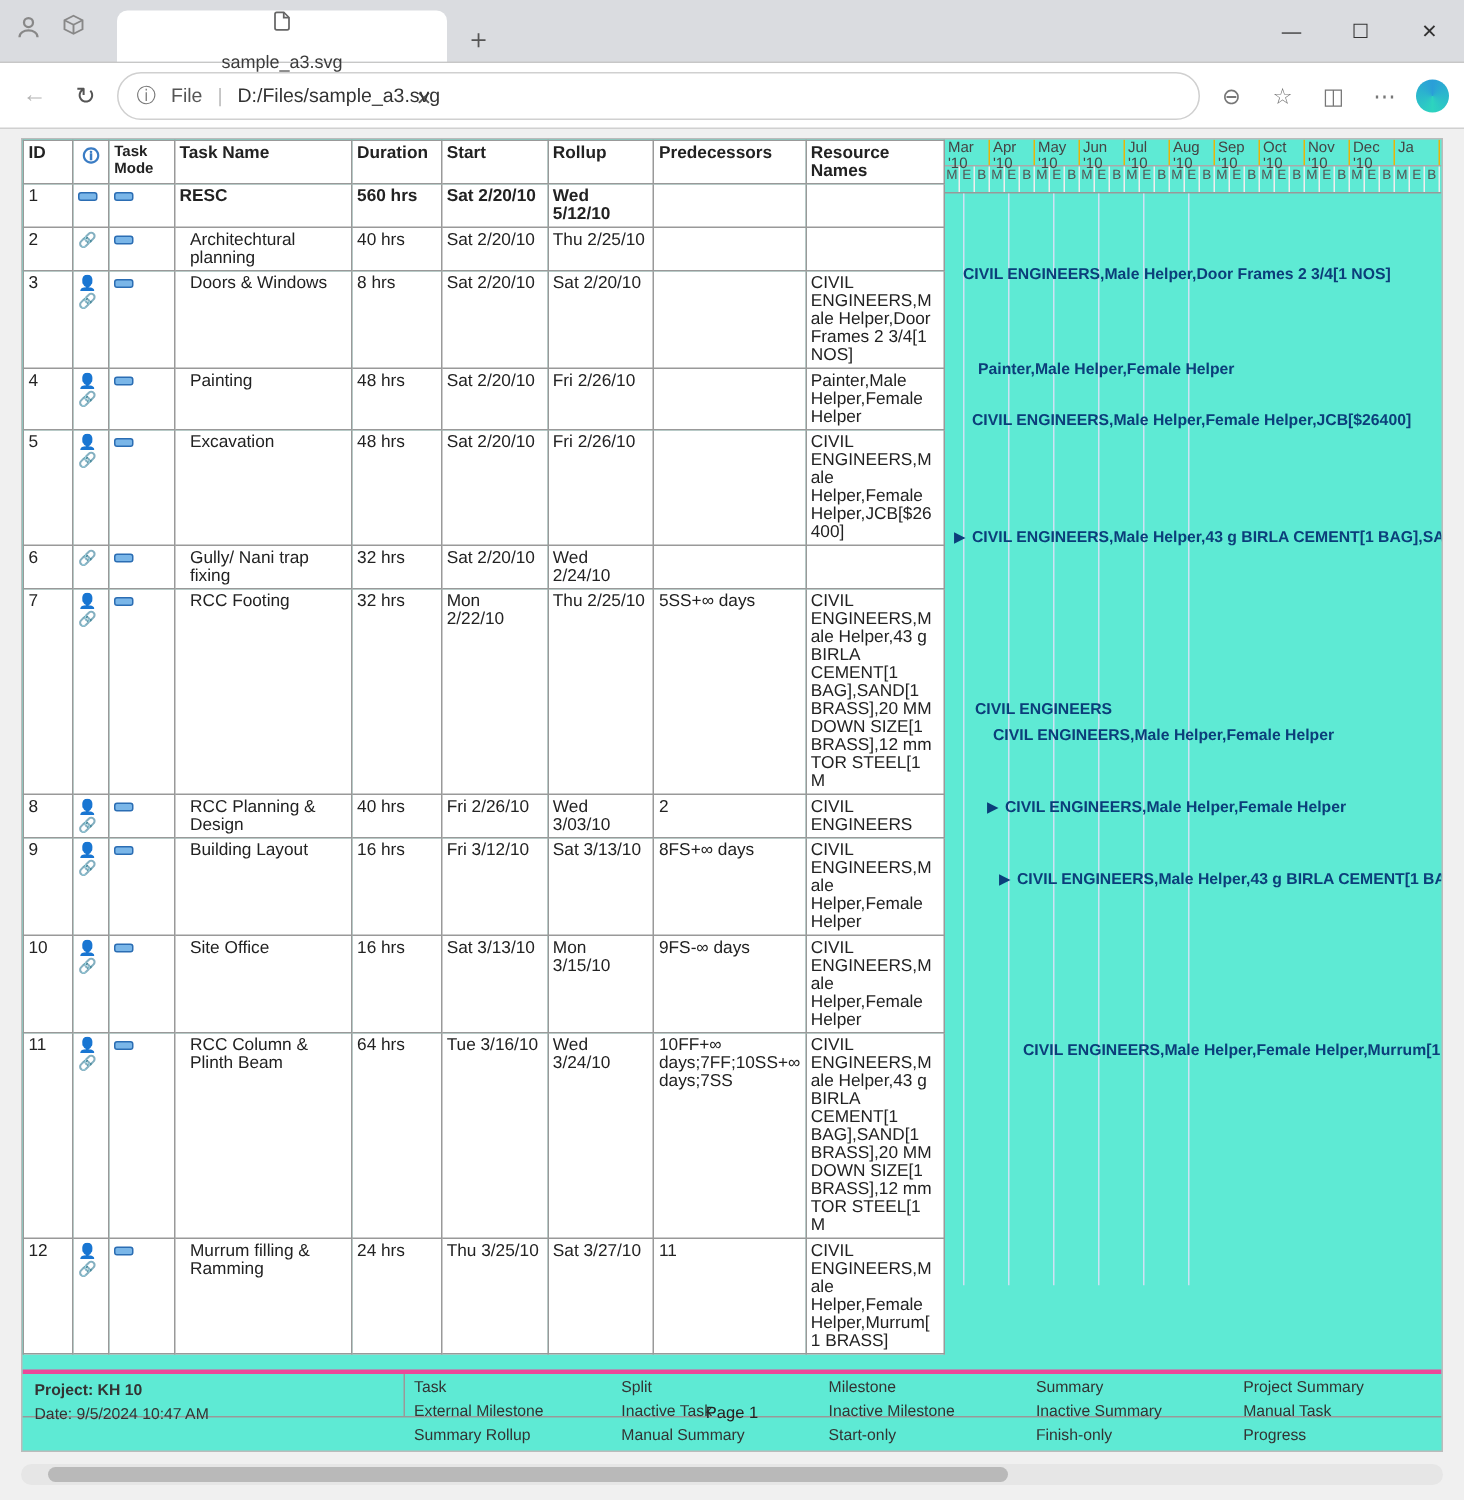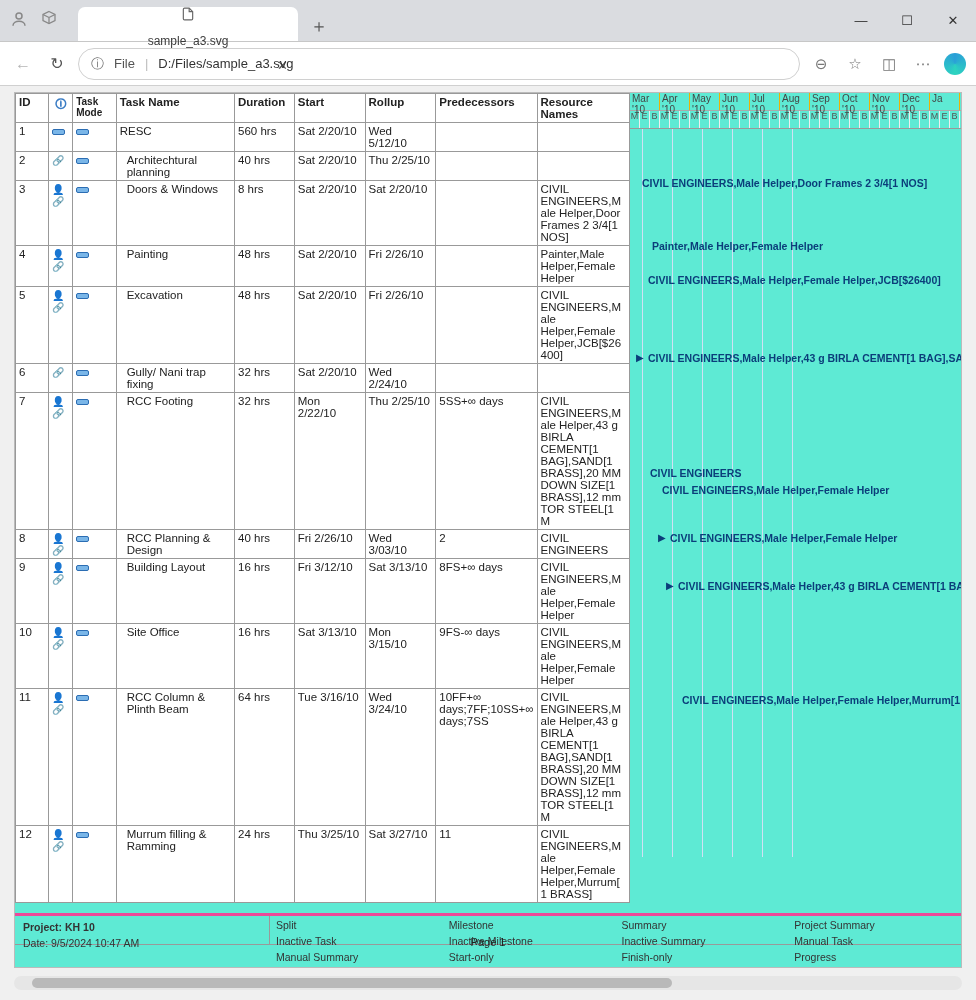--- a/index.html
+++ b/index.html
@@ -32,21 +32,21 @@
   .c-id{width:34px;text-align:center;}
   .c-ind{width:24px;text-align:center;}
   .c-mode{width:44px;}
   .c-name{width:120px;}
   .c-dur{width:60px;}
   .c-start{width:72px;}
   .c-finish{width:72px;}
   .c-pred{width:76px;}
   .c-res{width:94px;}
   .indent1{padding-left:10px!important;}
-  .bold td{font-weight:400;}
+  .bold td{font-weight:700;}
   .bold td.c-id,.bold td.c-ind,.bold td.c-mode{font-weight:400;}
   .mark-red{color:#c22;font-size:10px;}
   .blue-chip{display:inline-block;width:13px;height:6px;background:#7ab6e8;border:1px solid #2b6db3;border-radius:2px;}
   .chain{color:#666;font-size:10px;}
   
   .gantt{position:absolute;left:615px;right:0;top:0;bottom:110px;overflow:hidden;}
   .gantt-head{height:36px;border-bottom:1px solid #999;position:relative;}
   .gantt-head .months{display:flex;height:18px;border-bottom:1px solid #aaa;font-size:10px;color:#444;}
   .gantt-head .months span{border-right:1px solid #eab308;width:30px;padding-left:2px;}
   .gantt-head .sub{display:flex;height:17px;font-size:9px;color:#555;}
@@ -343,20 +343,25 @@
           <div class="glabel" style="left: 52px; top: 565px;">CIVIL ENGINEERS,Male Helper,Female Helper,Murrum[1 BRASS]</div>
         </div>
     </div>
 
     <div class="legend">
       <div class="meta">
         <div style="font-weight:600">Project: KH 10</div>
         <div>Date: 9/5/2024 10:47 AM</div>
       </div>
       <div class="cols">
+        <div class="col" id="lg1">
+            <div>Task</div>
+            <div>External Milestone</div>
+            <div>Summary Rollup</div>
+          </div>
         <div class="col" id="lg2">
             <div>Split</div>
             <div>Inactive Task</div>
             <div>Manual Summary</div>
           </div>
         <div class="col" id="lg3">
             <div>Milestone</div>
             <div>Inactive Milestone</div>
             <div>Start-only</div>
           </div>

